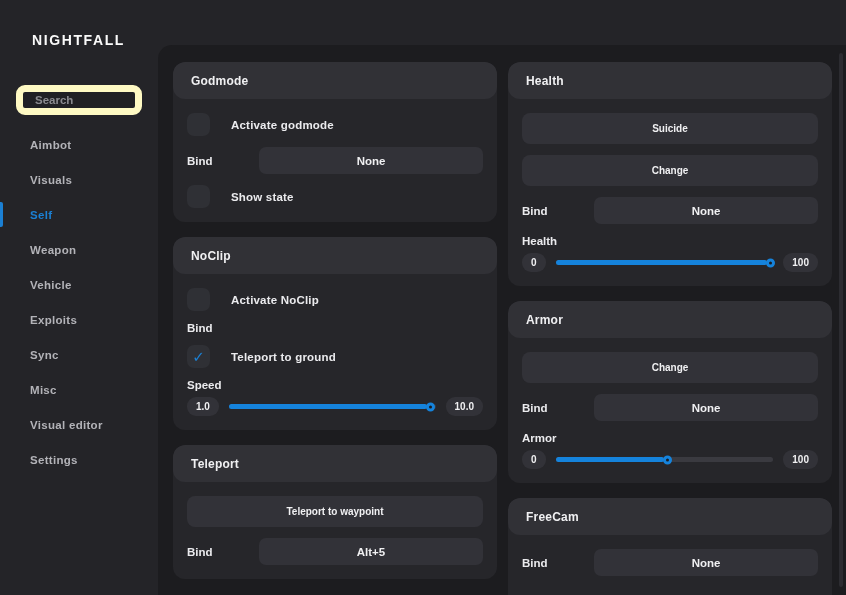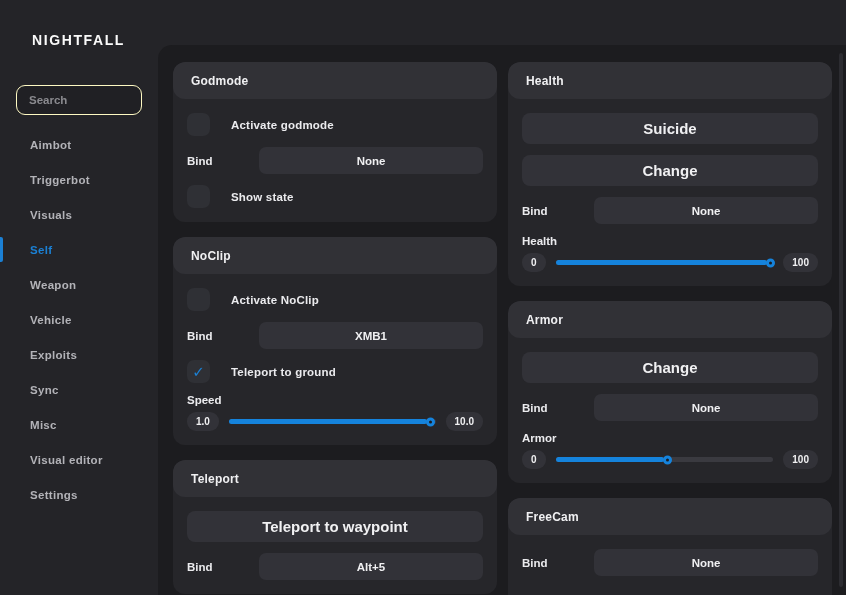--- a/index.html
+++ b/index.html
@@ -16,21 +16,21 @@
   
   .sidebar { position:absolute; left:0; top:4px; width:158px; height:100%; }
   .brand {
     padding:28px 0 0 32px;
     font-size:14px; font-weight:800; letter-spacing:1.6px; color:#fafafa;
   }
   .search-wrap { margin:37px 16px 0 16px; }
   .search-wrap input {
     width:100%; height:30px;
     background:#202024;
-    border:1px solid #fef9c3;
+    border:7px solid #fef9c3;
     border-radius:9px;
     color:#d6d6da;
     font-family:inherit; font-weight:700; font-size:11.5px;
     padding:0 12px;
     outline:none;
   }
   .search-wrap input::placeholder { color:#8a8a8f; }
   .nav { margin-top:12px; }
   .nav-item {
     position:relative;
@@ -77,21 +77,21 @@
   .bind-row { display:flex; align-items:center; gap:12px; }
   .bind-label { font-size:11.5px; color:#ebebee; width:30px; flex-shrink:0; }
   .bind-btn {
     flex:1; height:27px; background:#323238; border-radius:7px;
     display:flex; align-items:center; justify-content:center;
     font-size:11.5px; color:#f0f0f2; cursor:pointer;margin-left:30px;
   }
   .action-btn {
     height:31px; background:#323238; border-radius:8px;
     display:flex; align-items:center; justify-content:center;
-    font-size:15px; color:#f0f0f2; cursor:pointer;
+    font-size:10px; color:#f0f0f2; cursor:pointer;
   }
 
   .slider-block { display:flex; flex-direction:column; gap:6px; }
   .slider-title { font-size:11.5px; color:#ebebee; }
   .slider-row { display:flex; align-items:center; gap:10px; }
   .chip {
     background:#323238; border-radius:9px; padding:4px 9px;
     font-size:10px; color:#f0f0f2; flex-shrink:0;
   }
   .track { flex:1; height:5px; background:#3a3a40; border-radius:3px; position:relative; }
@@ -111,21 +111,20 @@
 </head>
 <body>
 
 <div class="sidebar">
   <div class="brand">NIGHTFALL</div>
   <div class="search-wrap">
     <input type="text" placeholder="Search" style="">
   </div>
   <div class="nav">
     <div class="nav-item">Aimbot</div>
-    <div class="nav-item">Triggerbot</div>
     <div class="nav-item">Visuals</div>
     <div class="nav-item active">Self</div>
     <div class="nav-item">Weapon</div>
     <div class="nav-item">Vehicle</div>
     <div class="nav-item">Exploits</div>
     <div class="nav-item">Sync</div>
     <div class="nav-item">Misc</div>
     <div class="nav-item">Visual editor</div>
     <div class="nav-item">Settings</div>
   </div>
@@ -156,21 +155,20 @@
 
       <div class="card">
         <div class="card-header">NoClip</div>
         <div class="card-body">
           <div class="check-row">
             <div class="checkbox"></div>
             <div class="check-label">Activate NoClip</div>
           </div>
           <div class="bind-row">
             <div class="bind-label">Bind</div>
-            <div class="bind-btn">XMB1</div>
           </div>
           <div class="check-row">
             <div class="checkbox checked">
                 <span class="tick">✓</span>
               </div>
             <div class="check-label">Teleport to ground</div>
           </div>
           <div class="slider-block">
             <div class="slider-title">Speed</div>
             <div class="slider-row">

